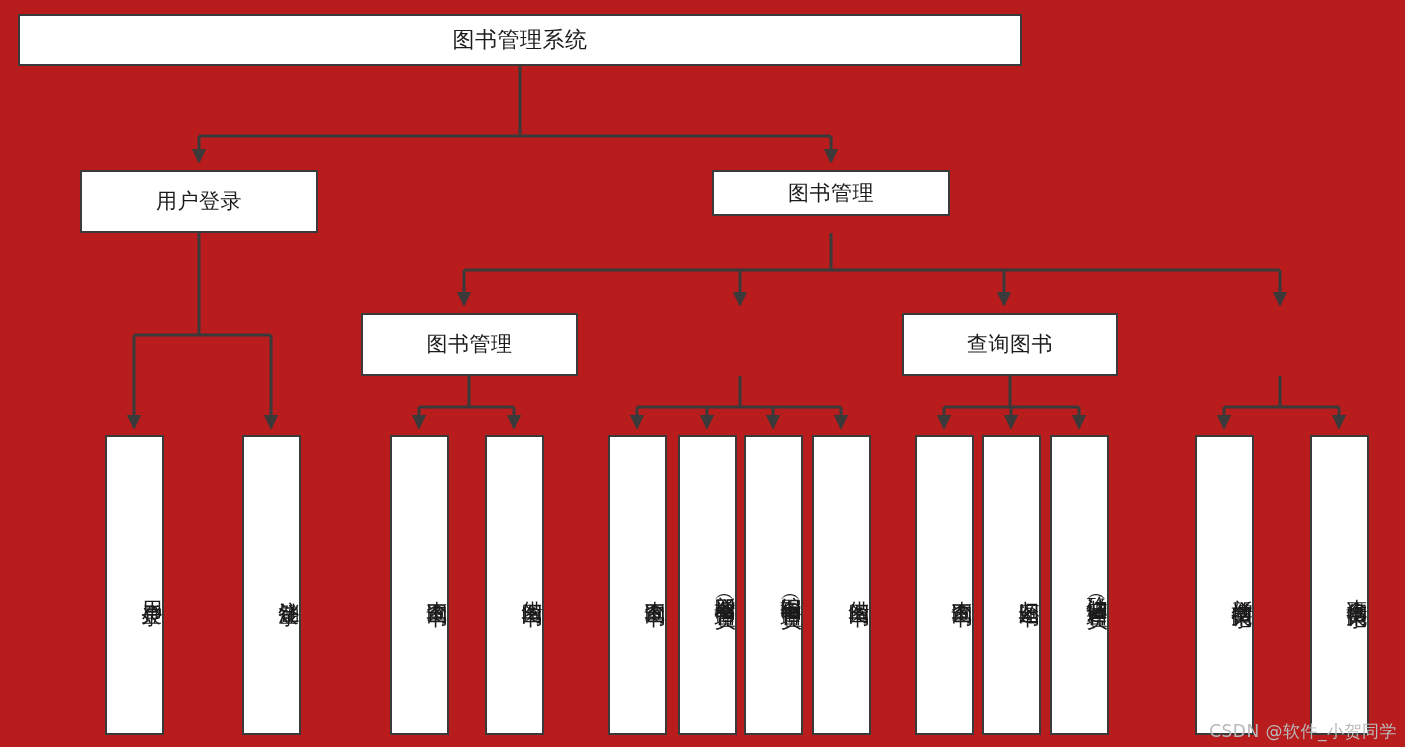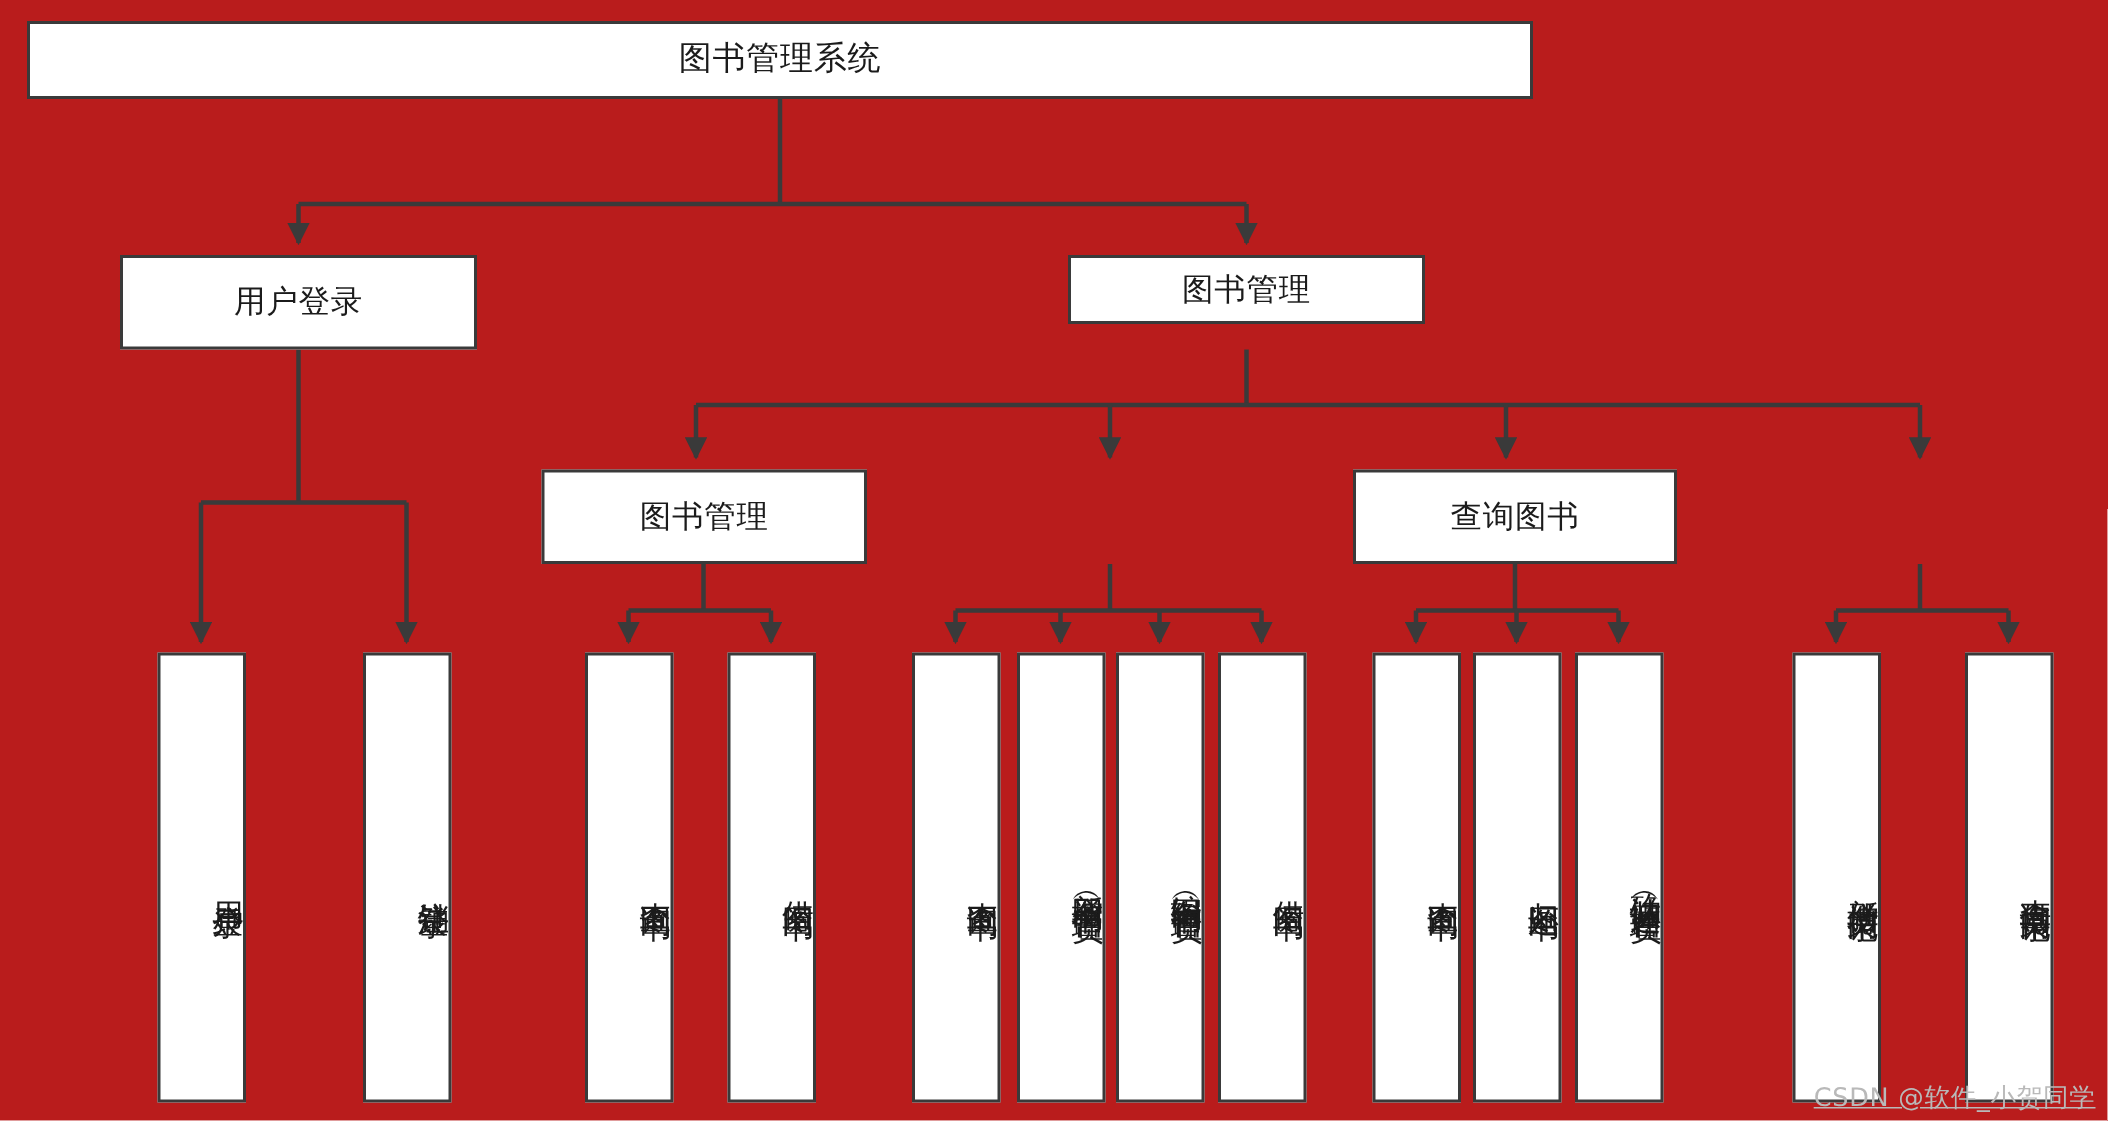--- a/index.html
+++ b/index.html
@@ -57,21 +57,20 @@
   }
   .watermark {
     position: absolute;
     right: 8px;
     bottom: 4px;
     color: #b9b9b9;
     font-size: 17px;
     letter-spacing: 0.5px;
     z-index: 3;
     white-space: nowrap;
-    text-decoration: underline;
   }
 </style>
 </head>
 <body>
 
 <div id="canvas">
 
   <svg id="wires" viewBox="0 0 1405 747">
     <defs>
       <marker id="arrow" viewBox="0 0 10 10" refX="9" refY="5" markerWidth="5" markerHeight="5" orient="auto-start-reverse">

